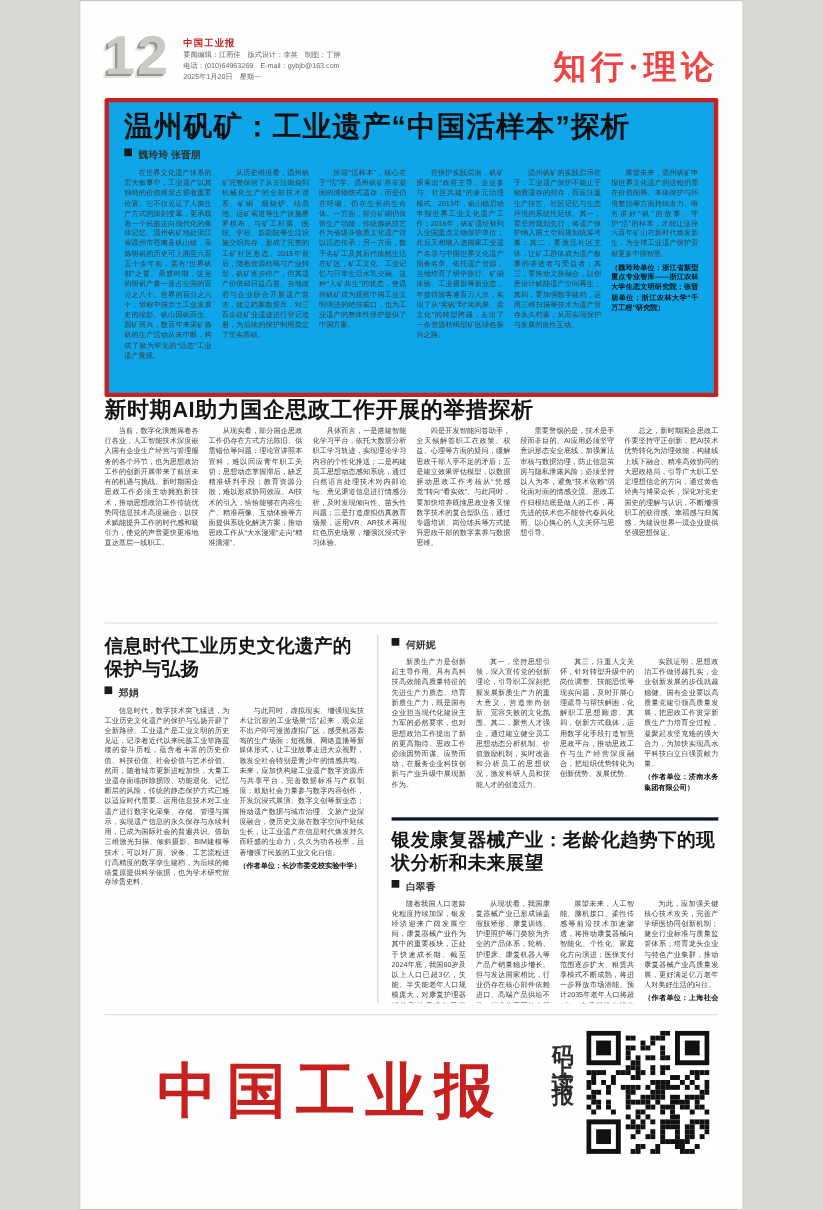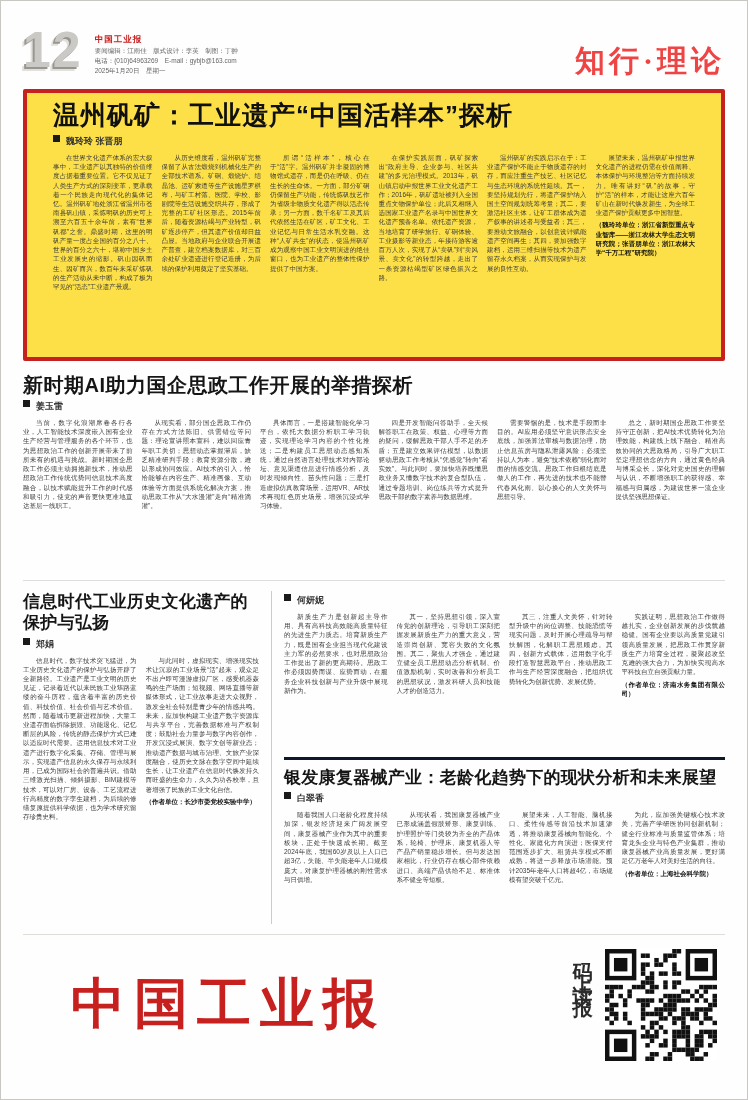--- a/index.html
+++ b/index.html
@@ -1,44 +1,44 @@
 <!DOCTYPE html>
 <html><head>
 <meta charset="utf-8">
 <style>
   html,body{margin:0;padding:0;background:#d9d7d3;}
-  .page{width:748px;height:1100px;margin:0 auto;background:#fefefe;position:relative;
+  .page{width:604px;height:1100px;margin:0 auto;background:#fefefe;position:relative;
         font-family:"Liberation Sans","DejaVu Sans",sans-serif;color:#222;overflow:hidden;
         box-sizing:border-box;padding:0 22px;border:1px solid #c9c7c3;}
   
   .header{display:flex;align-items:flex-start;padding-top:26px;height:58px;}
   .pagenum{font-size:50px;font-weight:800;line-height:.92;color:#cbc9c6;
            text-shadow:-2px 2px 0 #98968f,-4px 4px 0 #e2e0dc;letter-spacing:2px;}
   .masthead{margin-left:12px;font-size:6.5px;line-height:1.55;color:#666;padding-top:6px;}
   .paper-name{color:#c6201f;font-weight:700;font-size:8.5px;letter-spacing:1px;}
   .section-title{margin-left:auto;align-self:center;font-family:"Liberation Serif","DejaVu Serif",serif;
                  font-weight:700;font-size:30px;color:#ef4444;letter-spacing:4px;padding-top:10px;}
   
   .byline{display:flex;align-items:flex-start;font-size:9px;font-weight:700;color:#333;margin:3px 0 5px;}
   .byline::before{content:"";width:7px;height:7px;background:#1a1a1a;margin-right:6px;flex:0 0 auto;}
   .cols{display:flex;gap:9px;overflow:hidden;}
   .col{flex:1 1 0;font-size:6.5px;line-height:1.42;text-align:justify;color:#3c3c3c;overflow:hidden;}
   .col p{margin:0 0 2px;text-indent:2em;}
   .col p.note{font-weight:700;color:#111;text-indent:0;margin-top:3px;}
   
-  .red-box{margin-top:4px;border:4px solid #c6201f;border-radius:2px;padding:6px 26px 8px;
-           height:272px;box-sizing:border-box;background:#fde047;}
+  .red-box{margin-top:4px;border:4px solid #c6201f;border-radius:2px;padding:6px 14px 8px;
+           height:272px;box-sizing:border-box;background:#0ea5e9;}
   .h-main{font-size:26px;font-weight:900;color:#101010;margin:2px 0 4px;letter-spacing:1px;line-height:1.15;}
   .red-box .cols{height:198px;}
   
-  .art2{margin-top:12px;}
+  .art2{}
   .h-sub{font-size:20px;font-weight:900;color:#151515;margin:0 0 3px;letter-spacing:.5px;line-height:1.2;}
   .art2 .cols{height:150px;}
   
-  .row{margin-top:12px;border-top:1px solid #ddd;padding-top:10px;display:flex;}
+  .row{margin-top:28px;border-top:1px solid #ddd;padding-top:10px;display:flex;}
   .left-art{width:236px;flex:0 0 auto;padding-right:12px;border-right:1px solid #ccc;}
   .h-small{font-size:17px;font-weight:900;color:#151515;margin:0 0 4px;line-height:1.25;letter-spacing:.3px;}
   .left-art .cols{height:268px;}
   .right-stack{flex:1;padding-left:12px;min-width:0;}
   .art4 .cols{height:136px;}
   .art5{border-top:3px solid #0f172a;margin-top:9px;padding-top:7px;}
   .art5 .cols{height:94px;}
   
   .footer{margin-top:10px;border-top:1px solid #e0ded9;display:flex;align-items:center;height:140px;}
   .logo{font-family:"Liberation Serif","DejaVu Serif",serif;font-weight:900;font-size:54px;
@@ -87,23 +87,20 @@
         </div>
         <div class="col">
           <p>展望未来，温州矾矿申报世界文化遗产的进程仍需在价值阐释、本体保护与环境整治等方面持续发力。唯有讲好“矾”的故事，守护“活”的样本，才能让这座六百年矿山在新时代焕发新生，为全球工业遗产保护贡献更多中国智慧。</p>
           <p class="note">（魏玲玲单位：浙江省新型重点专业智库——浙江农林大学生态文明研究院；张晋朋单位：浙江农林大学“千万工程”研究院）</p>
         </div>
       </div>
   </div>
 
   <div class="art2">
     <div class="h-sub">新时期AI助力国企思政工作开展的举措探析</div>
-    <div class="byline">
-      <span>姜玉雷</span>
-    </div>
     <div class="cols">
         <div class="col">
           <p>当前，数字化浪潮席卷各行各业，人工智能技术深度嵌入国有企业生产经营与管理服务的各个环节，也为思想政治工作的创新开展带来了前所未有的机遇与挑战。新时期国企思政工作必须主动拥抱新技术，推动思想政治工作传统优势同信息技术高度融合，以技术赋能提升工作的时代感和吸引力，使党的声音更快更准地直达基层一线职工。</p>
         </div>
         <div class="col">
           <p>从现实看，部分国企思政工作仍存在方式方法陈旧、供需错位等问题：理论宣讲照本宣科，难以回应青年职工关切；思想动态掌握滞后，缺乏精准研判手段；教育资源分散，难以形成协同效应。AI技术的引入，恰恰能够在内容生产、精准画像、互动体验等方面提供系统化解决方案，推动思政工作从“大水漫灌”走向“精准滴灌”。</p>
         </div>
         <div class="col">
           <p>具体而言，一是搭建智能化学习平台，依托大数据分析职工学习轨迹，实现理论学习内容的个性化推送；二是构建员工思想动态感知系统，通过自然语言处理技术对内部论坛、意见渠道信息进行情感分析，及时发现倾向性、苗头性问题；三是打造虚拟仿真教育场景，运用VR、AR技术再现红色历史场景，增强沉浸式学习体验。</p>
         </div>

